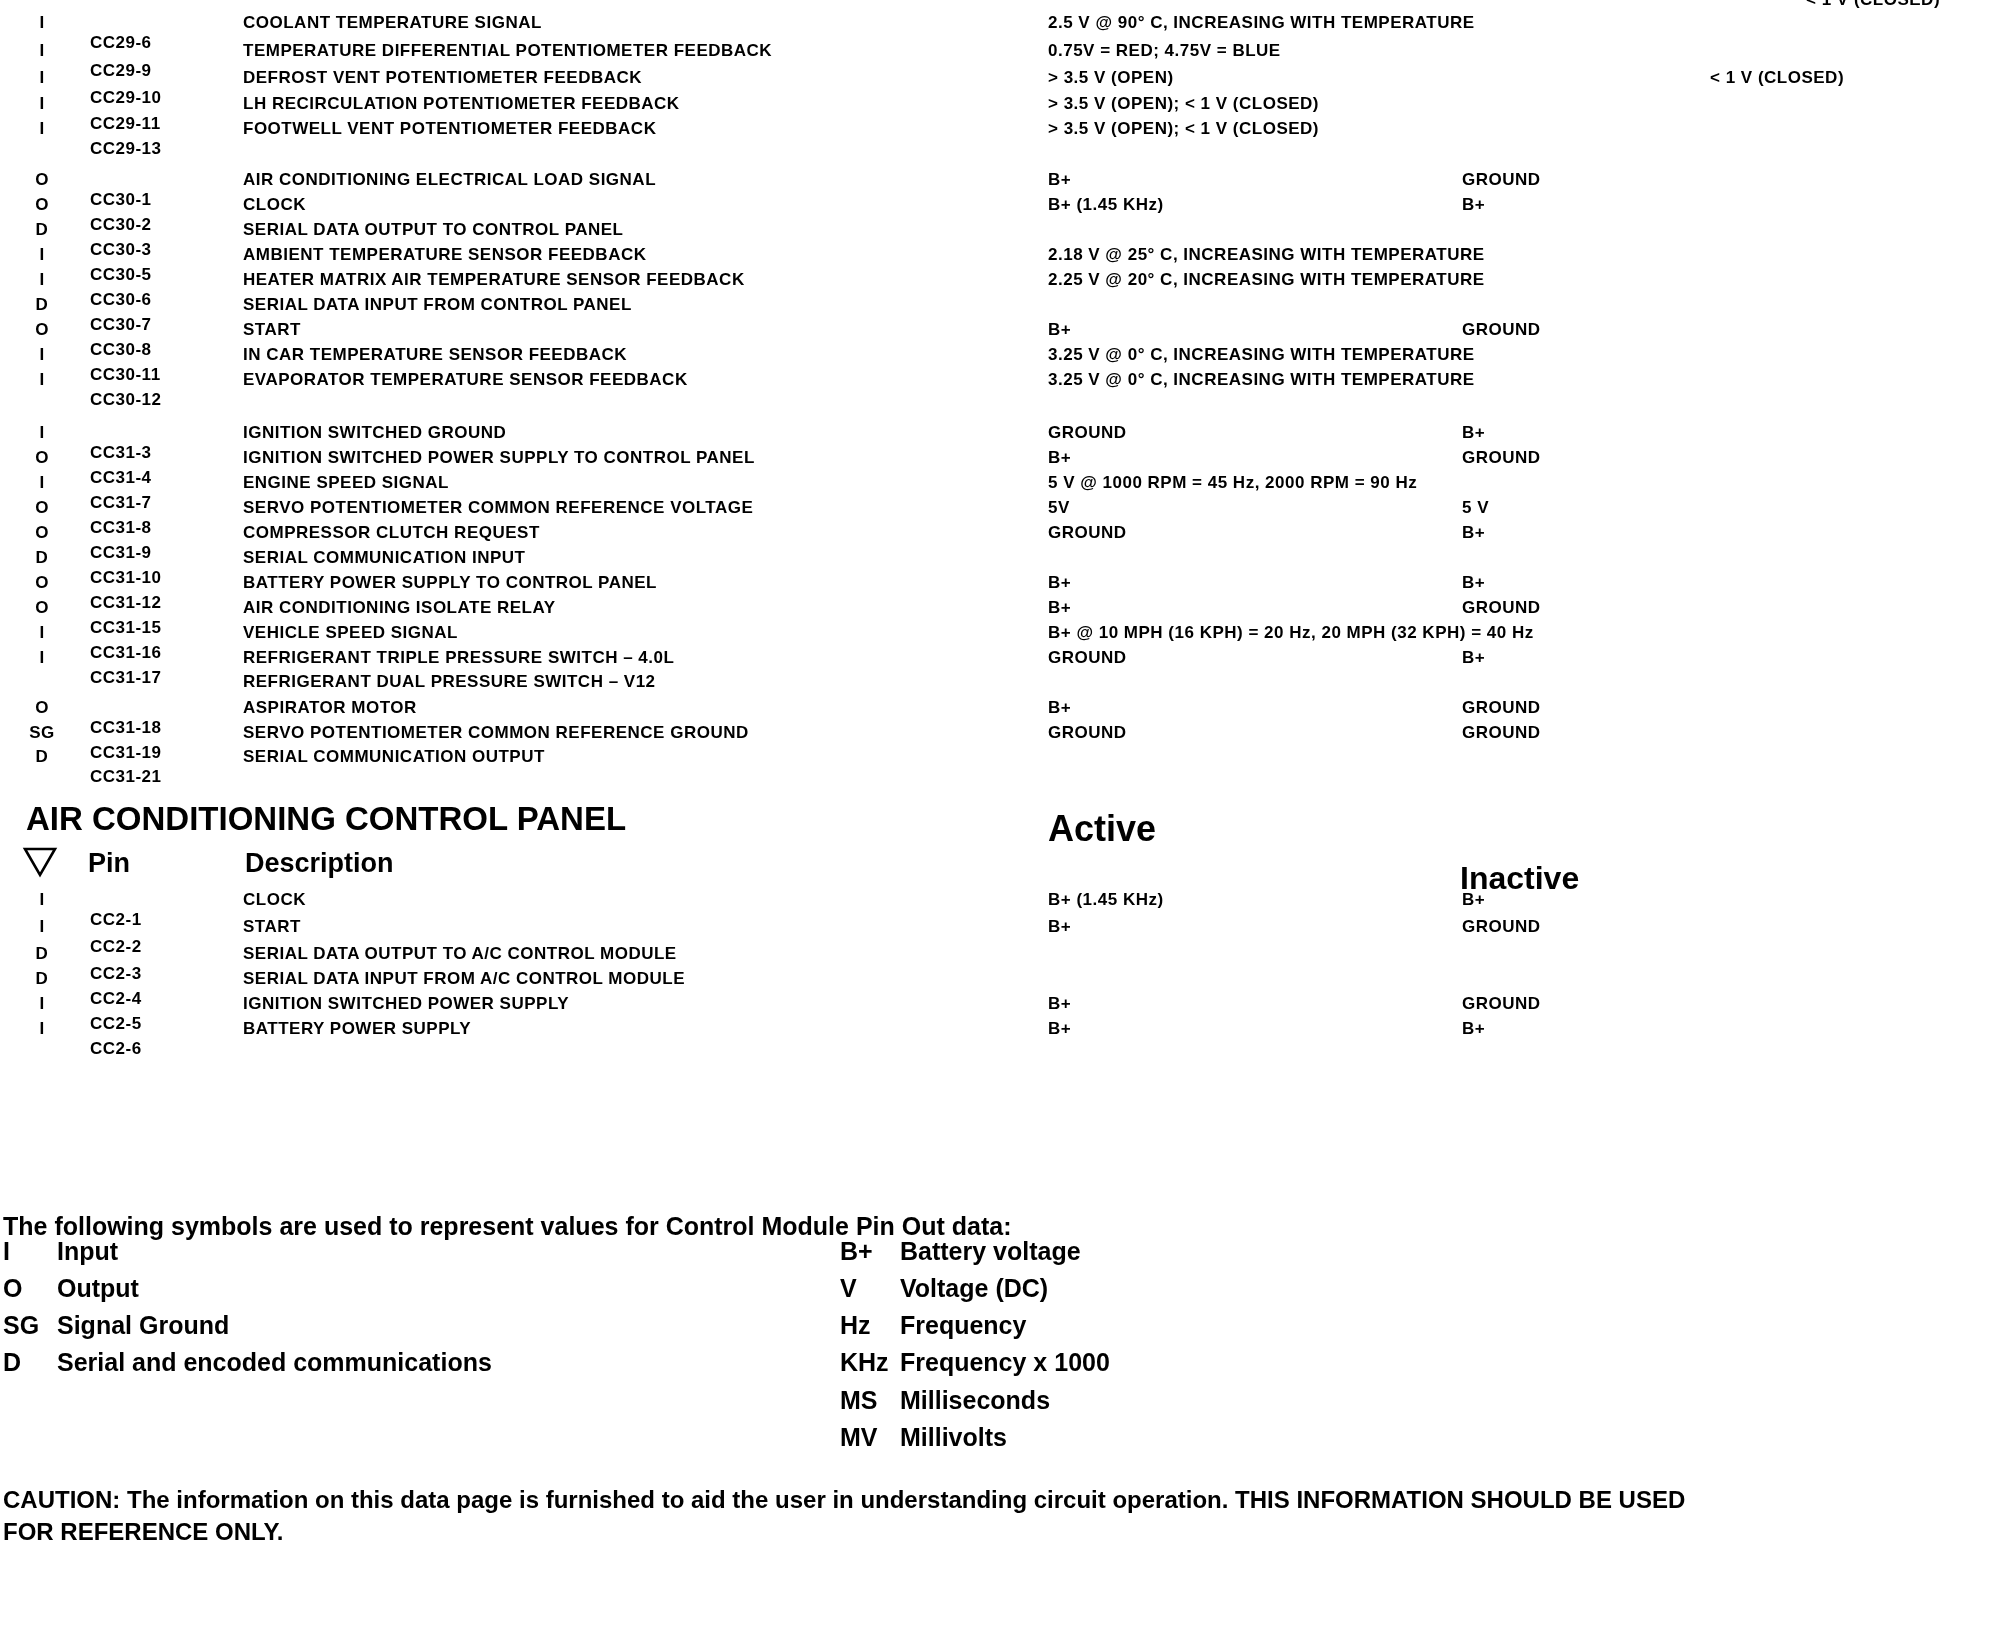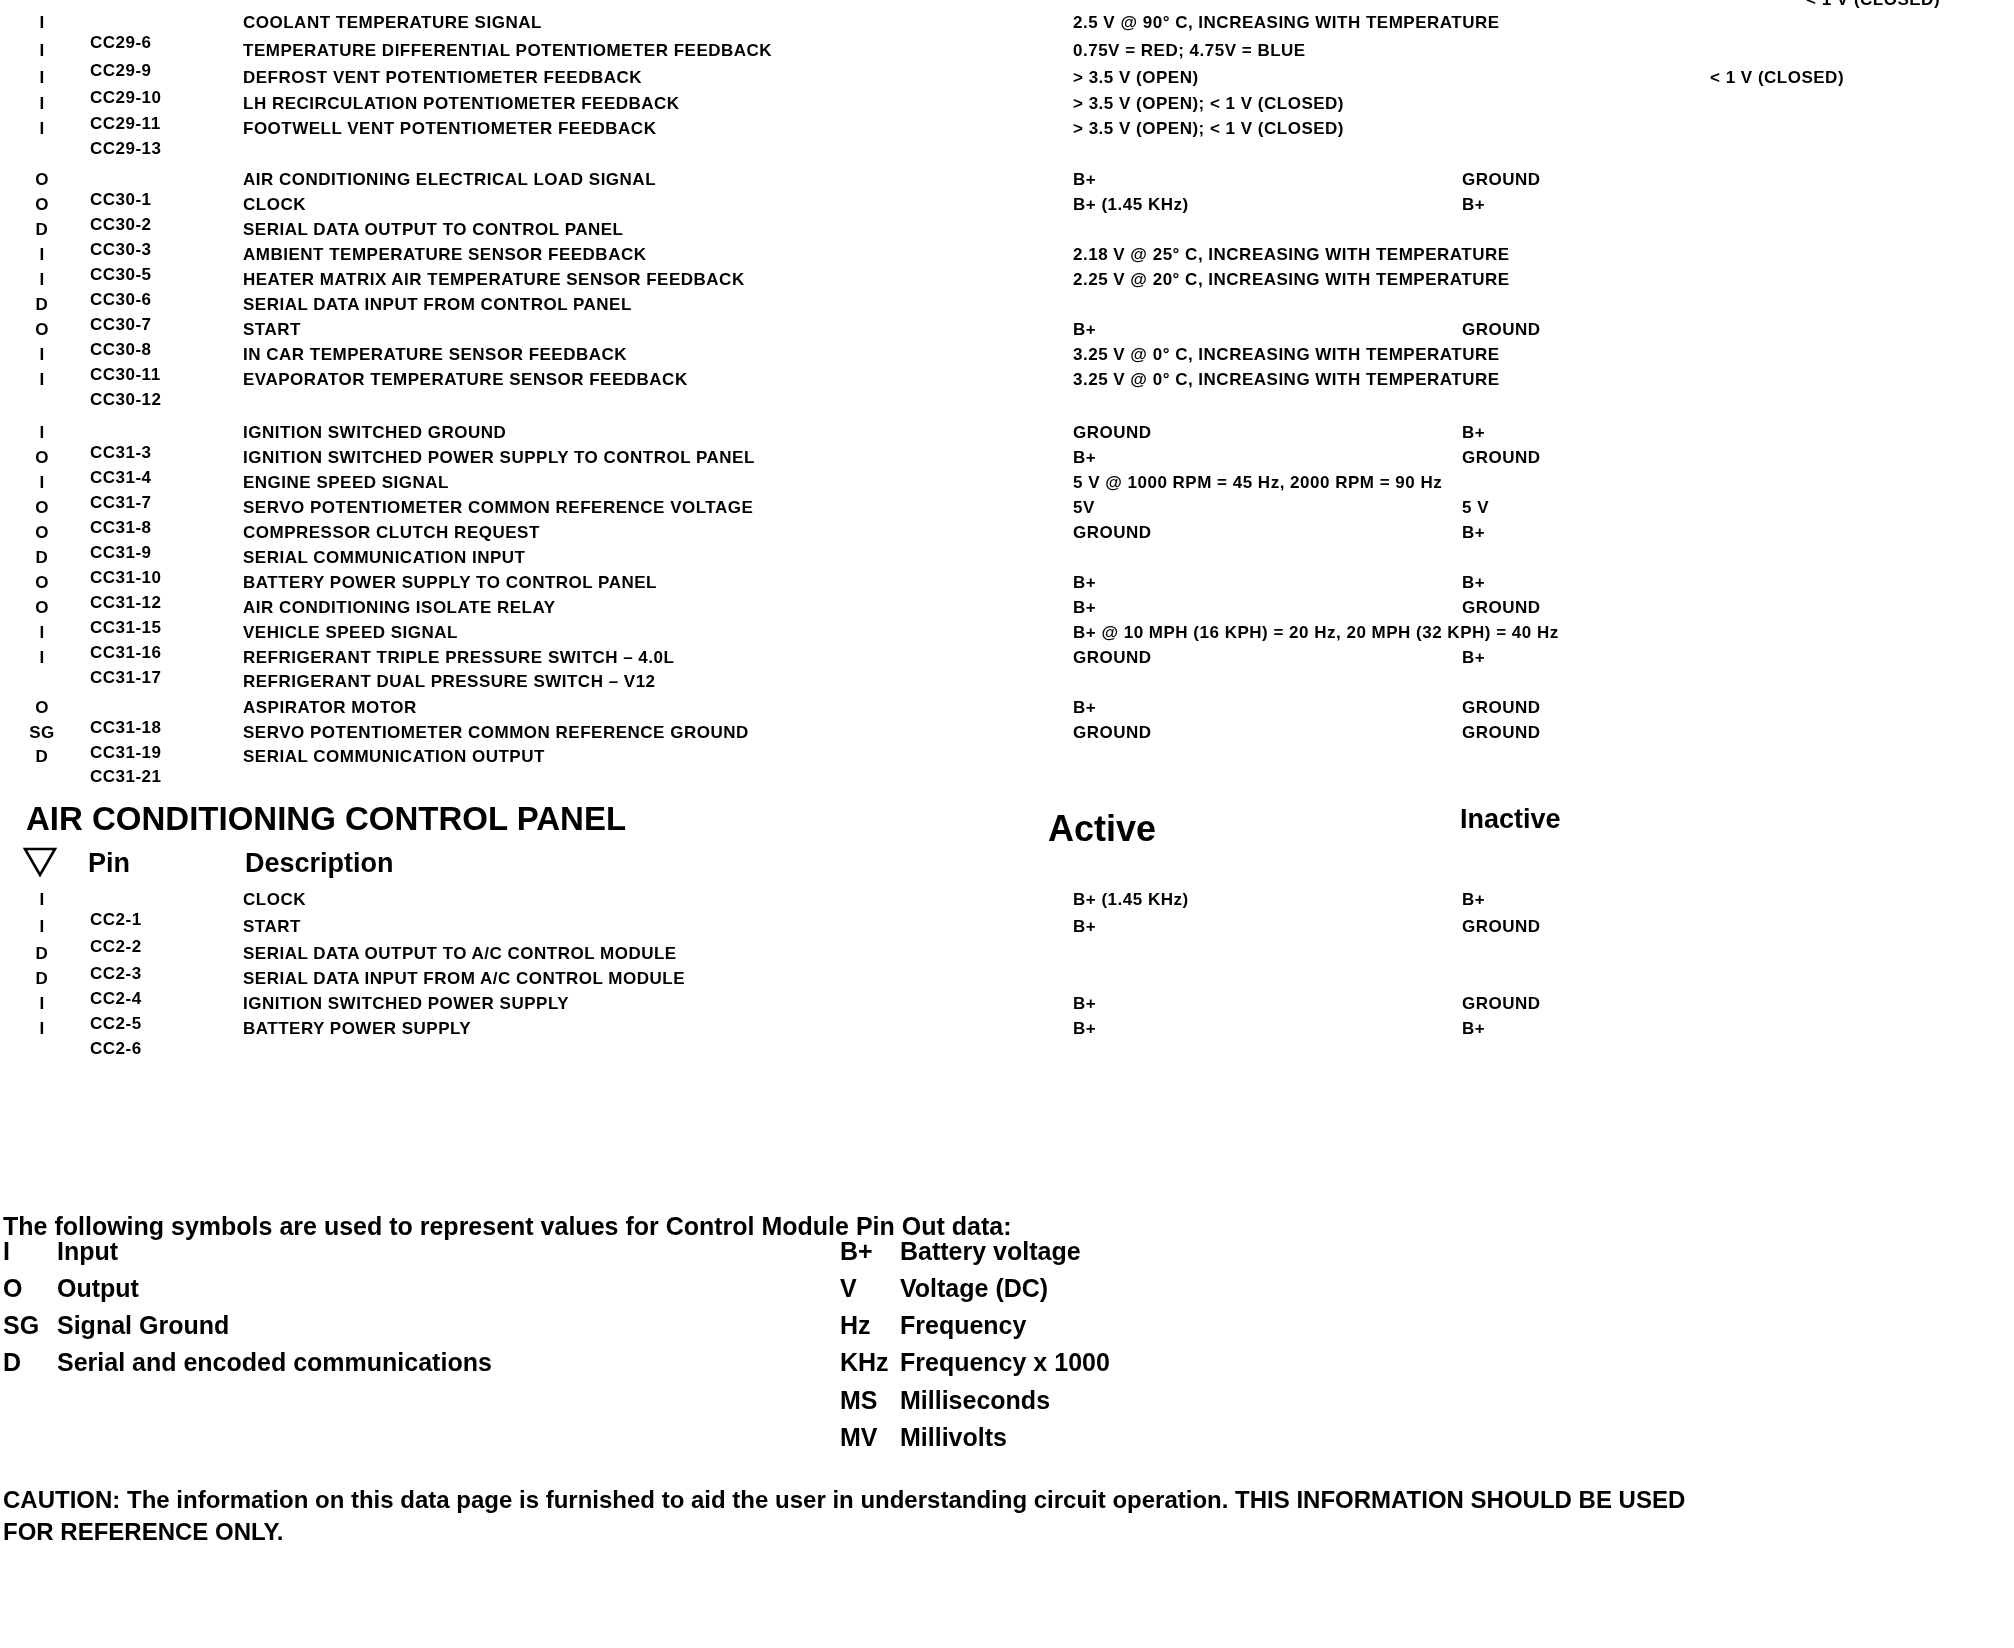--- a/index.html
+++ b/index.html
@@ -6,21 +6,21 @@
   .page{position:relative;width:2014px;height:1648px;background:#ffffff;color:#000;
         font-family:"Liberation Sans",sans-serif;overflow:hidden;}
   
   .t-row{position:absolute;left:0;width:2014px;height:24px;}
   .t-row span{position:absolute;top:0;white-space:nowrap;
         font:700 17px/1.1 "Liberation Sans",sans-serif;letter-spacing:.5px;}
   .c-io{left:22px;width:40px;text-align:center;}
   .c-pin{left:90px;margin-top:20px;}
   .c-desc{left:243px;}
   .c-desc2{left:243px;top:24px !important;}
-  .c-act{left:1048px;margin-left:25px;}
+  .c-act{left:1048px;}
   .c-ina{left:1462px;}
   
   .big{position:absolute;white-space:nowrap;
         font:700 25px/1.15 "Liberation Sans",sans-serif;}
   
   .frag-clip{position:absolute;left:1806px;top:0;width:170px;height:11px;overflow:hidden;}
   .frag-clip span{display:block;transform:translateY(-9px);
         font:700 17px/1 "Liberation Sans",sans-serif;letter-spacing:.5px;}
   
   .tri{position:absolute;left:22px;top:846px;}
@@ -216,21 +216,21 @@
     </div>
 
   <div class="big" style="left:26px;top:800px;font-size:33px">AIR CONDITIONING CONTROL PANEL</div>
 
   <svg class="tri" width="36" height="32" viewBox="0 0 36 32">
       <polygon points="3,3 33,3 18,29" fill="none" stroke="#000" stroke-width="2.6"></polygon>
     </svg>
   <div class="big" style="left:88px;top:848px;font-size:27px">Pin</div>
   <div class="big" style="left:245px;top:848px;font-size:27px">Description</div>
   <div class="big" style="left:1048px;top:808px;font-size:36px">Active</div>
-  <div class="big" style="left:1460px;top:804px;font-size:27px">Inactive</div>
+  <div class="big" style="left:1460px;top:860px;font-size:32px">Inactive</div>
 
   <div class="t-row" style="top:891px">
       <span class="c-io">I</span>
       <span class="c-pin">CC2-1</span>
       <span class="c-desc">CLOCK</span>
       <span class="c-act">B+ (1.45 KHz)</span>
       <span class="c-ina">B+</span>
     </div>
   <div class="t-row" style="top:918px">
       <span class="c-io">I</span>

